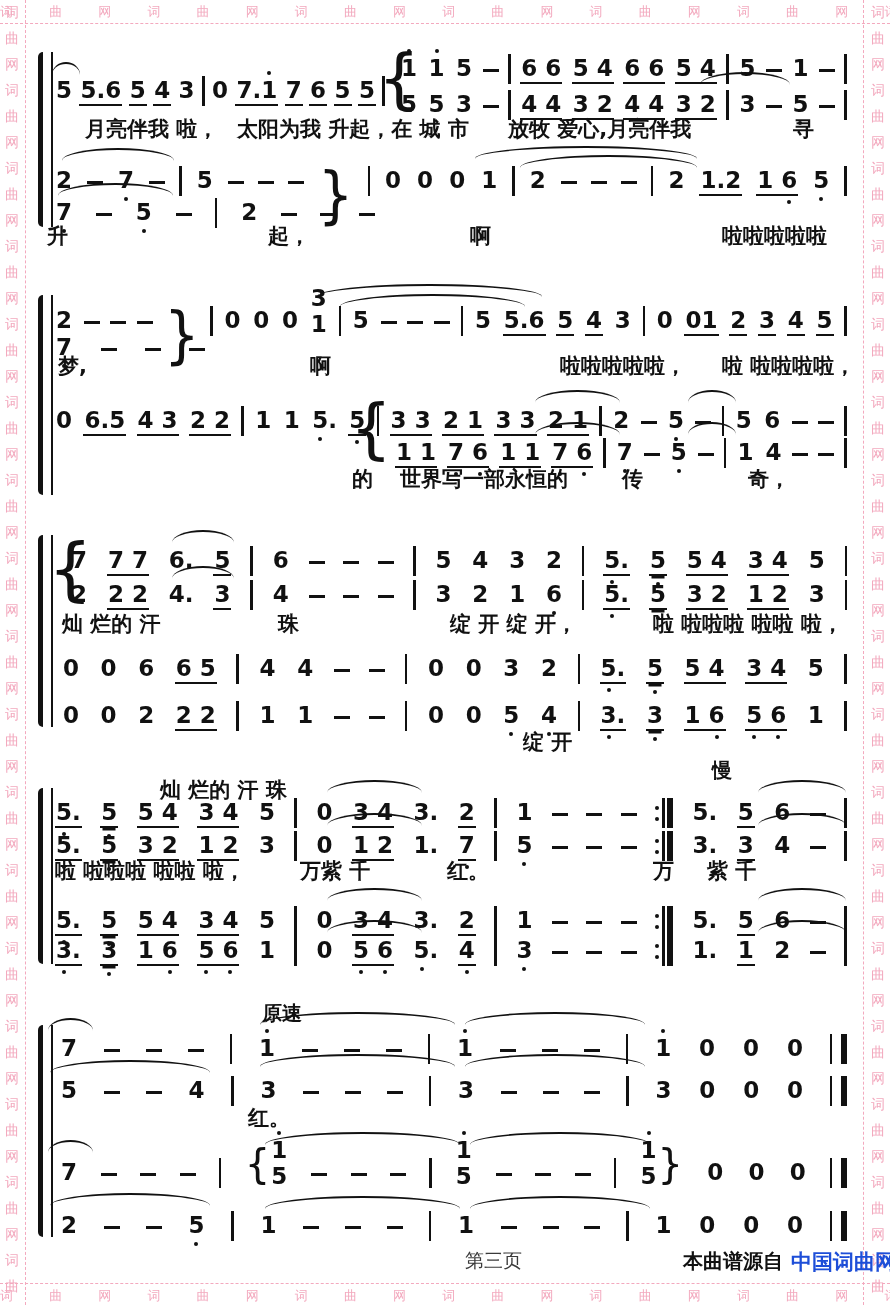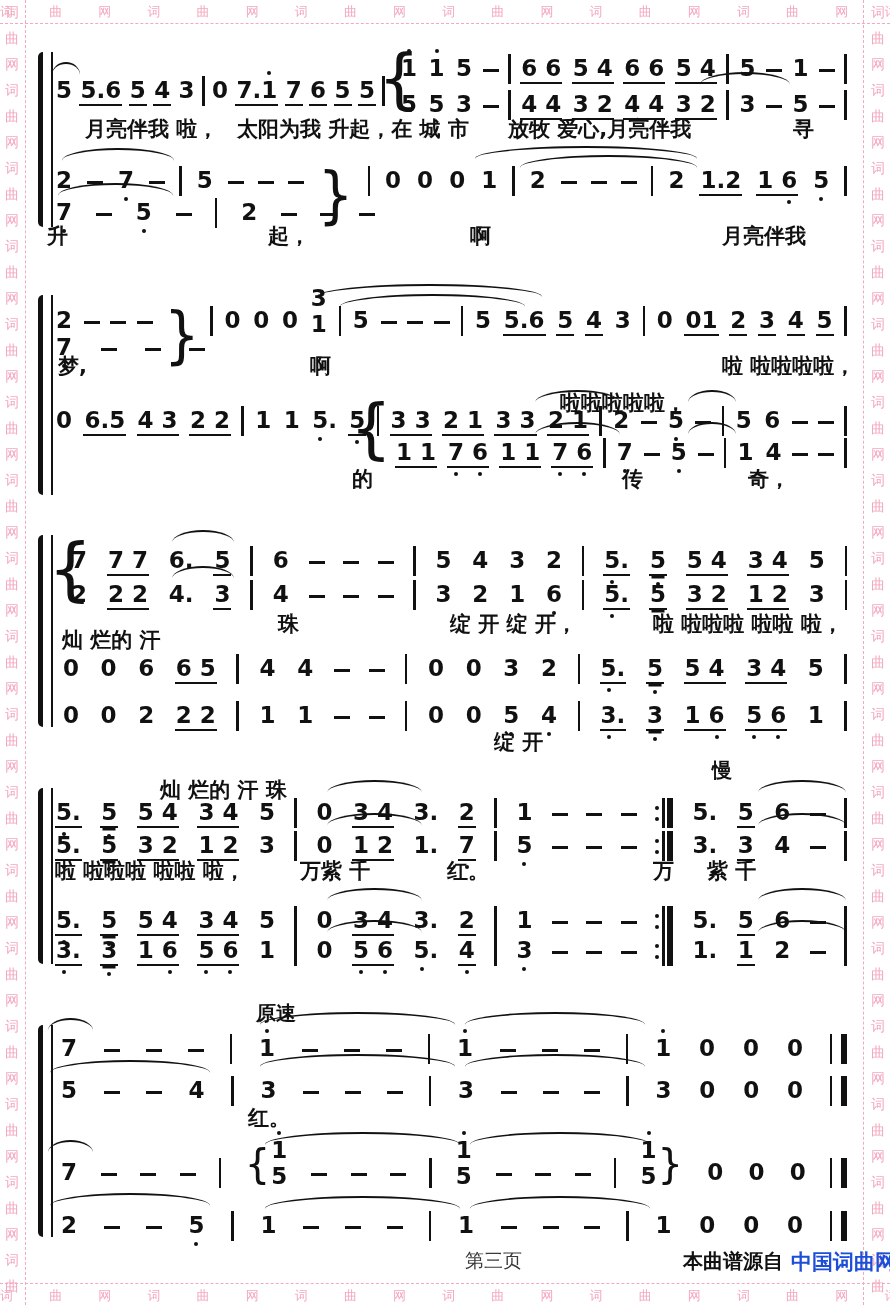--- a/index.html
+++ b/index.html
@@ -1250,42 +1250,43 @@
     <div class="lyr" style="top: 115px;">
       <span style="left: 85px;">月亮伴我 啦，</span>
       <span style="left: 237px;">太阳为我 升起，在 城 市</span>
       <span style="left: 508px;">放牧 爱心,月亮伴我</span>
       <span style="left: 793px;">寻</span>
     </div>
     <div class="lyr" style="top: 222px;">
       <span style="left: 47px;">升</span>
       <span style="left: 268px;">起，</span>
       <span style="left: 470px;">啊</span>
-      <span style="left: 722px;">月亮伴我</span>
+      <span style="left: 722px;">啦啦啦啦啦</span>
     </div>
     <div class="lyr" style="top: 352px;">
       <span style="left: 58px;">梦,</span>
       <span style="left: 310px;">啊</span>
-      <span style="left: 560px; margin-top: 37px;">啦啦啦啦啦，</span>
+      <span style="left: 560px;">啦啦啦啦啦，</span>
       <span style="left: 722px;">啦 啦啦啦啦，</span>
     </div>
     <div class="lyr" style="top: 465px;">
       <span style="left: 352px;">的</span>
+      <span style="left: 400px;">世界写一部永恒的</span>
       <span style="left: 622px;">传</span>
       <span style="left: 748px;">奇，</span>
     </div>
     <div class="lyr" style="top: 610px;">
-      <span style="left: 62px; margin-top: 16px;">灿 烂的 汗</span>
+      <span style="left: 62px;">灿 烂的 汗</span>
       <span style="left: 278px;">珠</span>
       <span style="left: 450px;">绽 开 绽 开，</span>
       <span style="left: 653px;">啦 啦啦啦 啦啦 啦，</span>
     </div>
     <div class="lyr" style="top: 728px;">
       <span style="left: 160px; margin-top: 48px;">灿 烂的 汗 珠</span>
-      <span style="left: 494px;">绽 开</span>
+      <span style="left: 523px;">绽 开</span>
     </div>
     <div class="lyr" style="top: 857px;">
       <span style="left: 55px;">啦 啦啦啦 啦啦 啦，</span>
       <span style="left: 300px;">万紫 千</span>
       <span style="left: 447px;">红。</span>
       <span style="left: 653px;">万</span>
       <span style="left: 707px;">紫 千</span>
     </div>
     <div class="lyr" style="top: 1104px;">
       <span style="left: 248px;">红。</span>
@@ -1326,14 +1327,14 @@
     <div class="slur" style="left: 470px; top: 1196px; width: 180px;"></div>
     <div class="sysbr" style="left: 38px; top: 52px; height: 175px;"></div>
     <div class="sysbr" style="left: 38px; top: 295px; height: 200px;"></div>
     <div class="sysbr" style="left: 38px; top: 535px; height: 192px;"></div>
     <div class="sysbr" style="left: 38px; top: 788px; height: 176px;"></div>
     <div class="sysbr" style="left: 38px; top: 1025px; height: 212px;"></div>
     <div class="bigbrace" style="left: 378px; top: 46px; font-size: 66px;">{</div>
     <div class="bigbrace" style="left: 350px; top: 396px; font-size: 66px;">{</div>
     <div class="bigbrace" style="left: 48px; top: 534px; font-size: 70px;">{</div>
     <div class="tmark" style="left: 712px; top: 757px;">慢</div>
-    <div class="tmark" style="left: 256px; top: 1000px;">原速</div>
+    <div class="tmark" style="left: 262px; top: 1000px;">原速</div>
   </div>
 
 </body></html>

